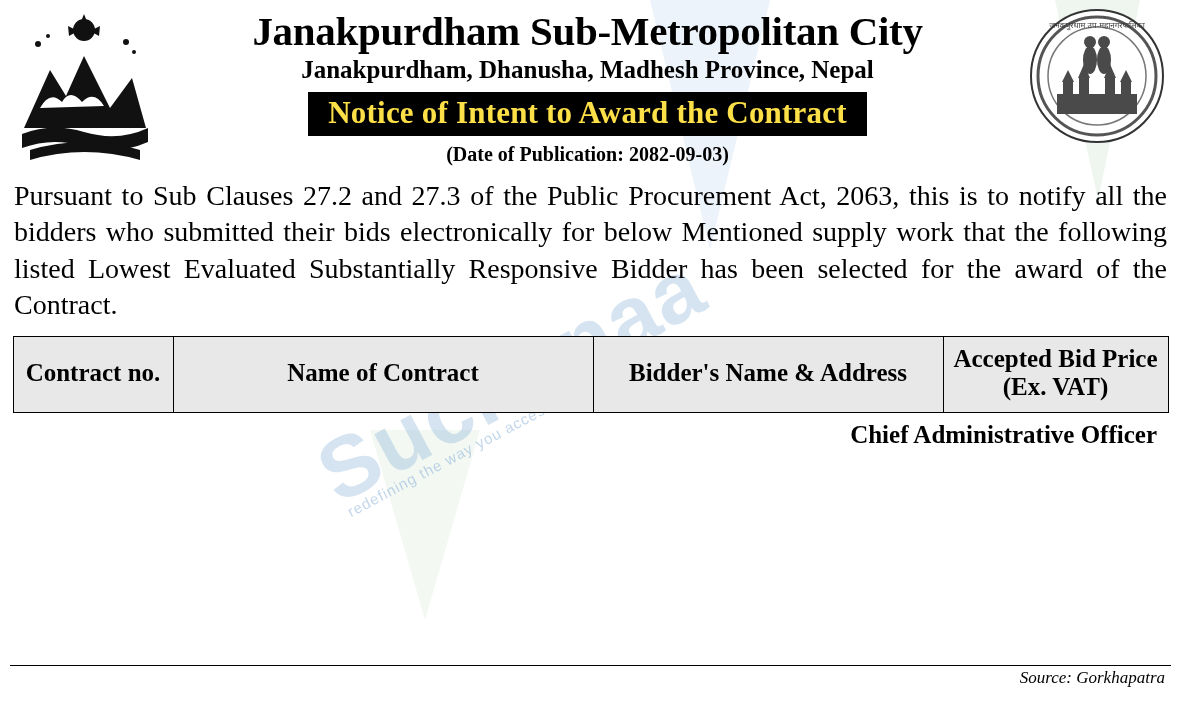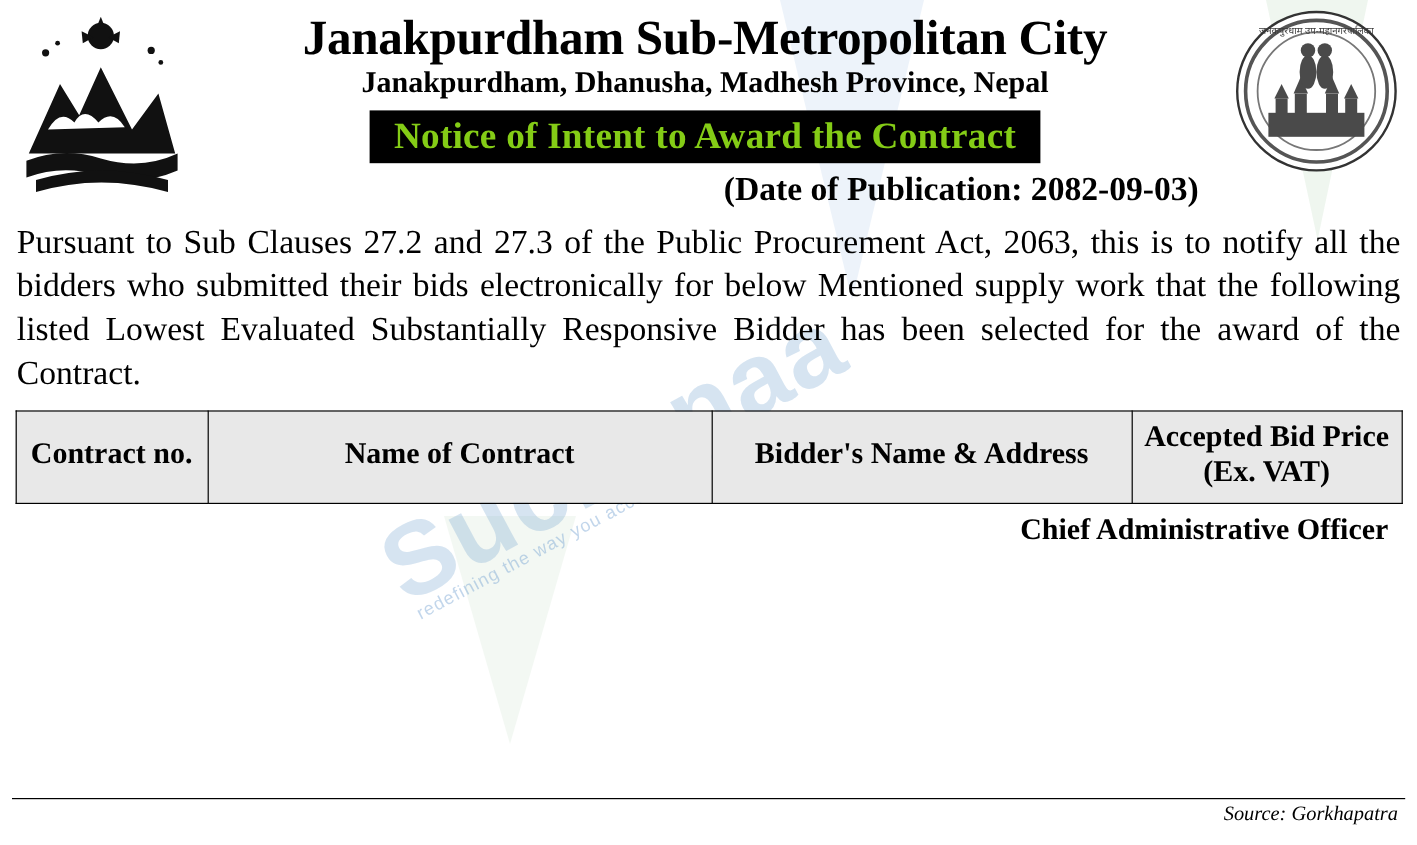--- a/index.html
+++ b/index.html
@@ -98,32 +98,31 @@
   }
   .org-sub2 {
     font-size: 25px;
     font-weight: bold;
     margin-top: 3px;
     line-height: 1.1;
   }
   .notice-banner {
     display: inline-block;
     background: #000000;
-    color: #84cc16;
+    color: #fde047;
     font-size: 31px;
     font-weight: bold;
     padding: 3px 20px 5px 20px;
     margin-top: 8px;
     letter-spacing: 0.2px;
   }
   .pub-date {
-    font-size: 28px;
+    font-size: 20px;
     font-weight: bold;
     margin-top: 7px;
-    text-align: right;
   }
 
   
   .intro {
     position: relative;
     z-index: 2;
     font-size: 28px;
     line-height: 1.30;
     text-align: justify;
     margin: 10px 4px 0 4px;

